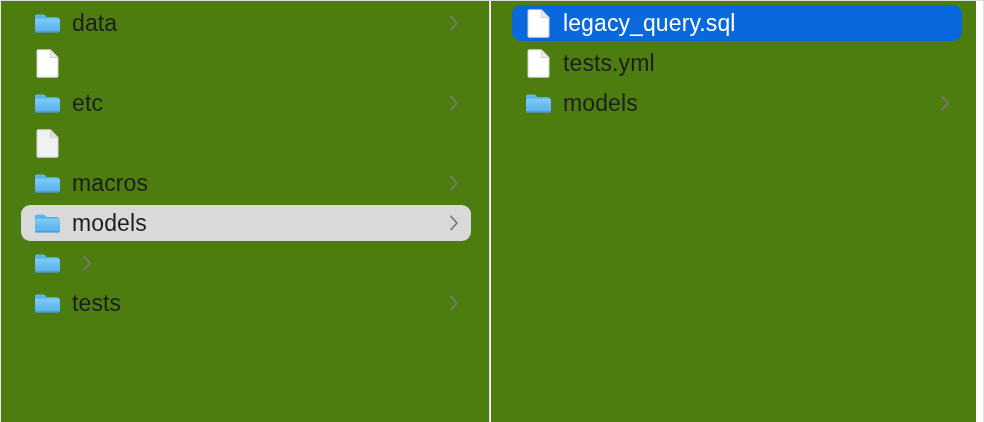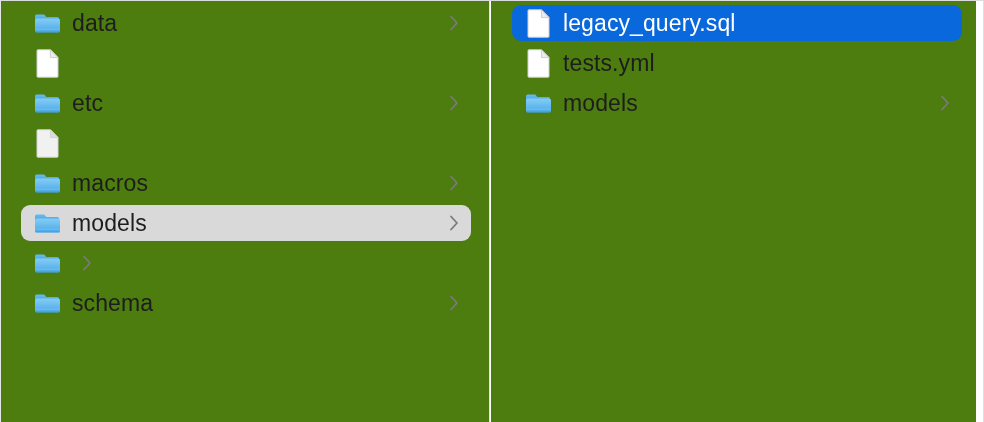--- a/index.html
+++ b/index.html
@@ -307,21 +307,21 @@
                   <stop offset="0" stop-color="#66bcf0"></stop>
                   <stop offset="1" stop-color="#3f9fe0"></stop>
                 </linearGradient>
               </defs>
               <path d="M1 4.2a1.6 1.6 0 0 1 1.6-1.6h7.6l2.2 2.4h11a1.6 1.6 0 0 1 1.6 1.6v3H1z" fill="url(#fgTab)"></path>
               <rect x="1" y="6.4" width="25" height="14.2" rx="1.8" fill="url(#fgBody)"></rect>
               <rect x="1" y="16.6" width="25" height="1.3" fill="#6ec0f1" opacity="0.75"></rect>
               <rect x="1" y="19.2" width="25" height="1.4" rx="0.6" fill="#3d9ade" opacity="0.55"></rect>
             </svg>
           </span>
-          <span class="row-label">schema</span>
+          <span class="row-label">tests</span>
           <span class="chevron">
             <svg width="10" height="16" viewBox="0 0 10 16">
               <path d="M2 1.5L8 8l-6 6.5" fill="none" stroke="#7a7a7e" stroke-width="1.8" stroke-linecap="round" stroke-linejoin="round"></path>
             </svg>
           </span>
         </li>
       </ul>
   </div>
   <div class="column" id="column-1">
     <ul class="row-list">

